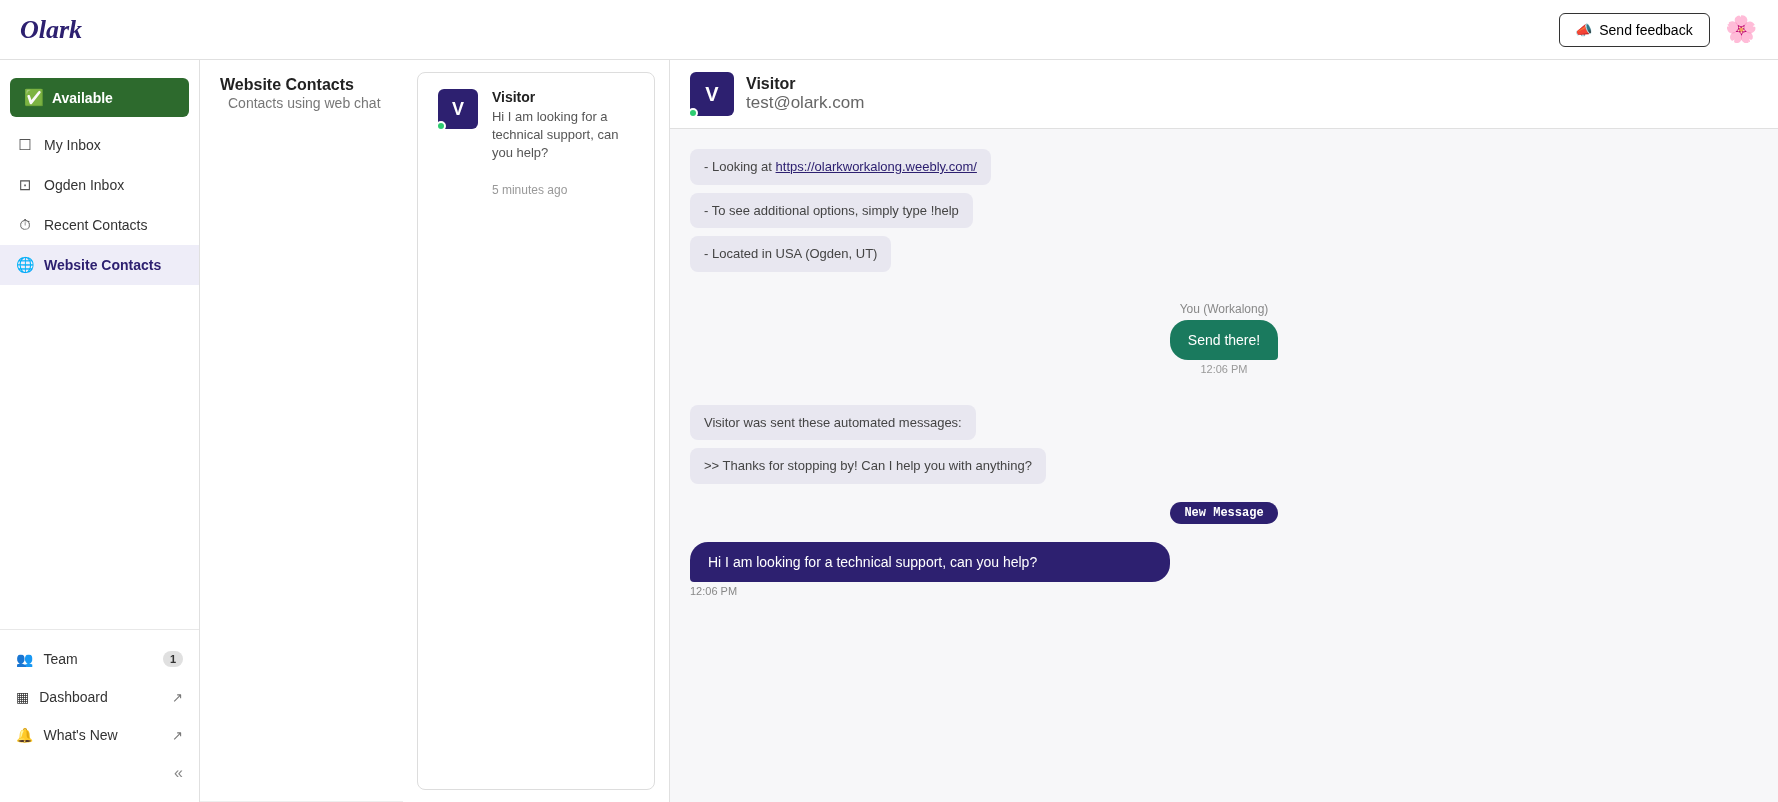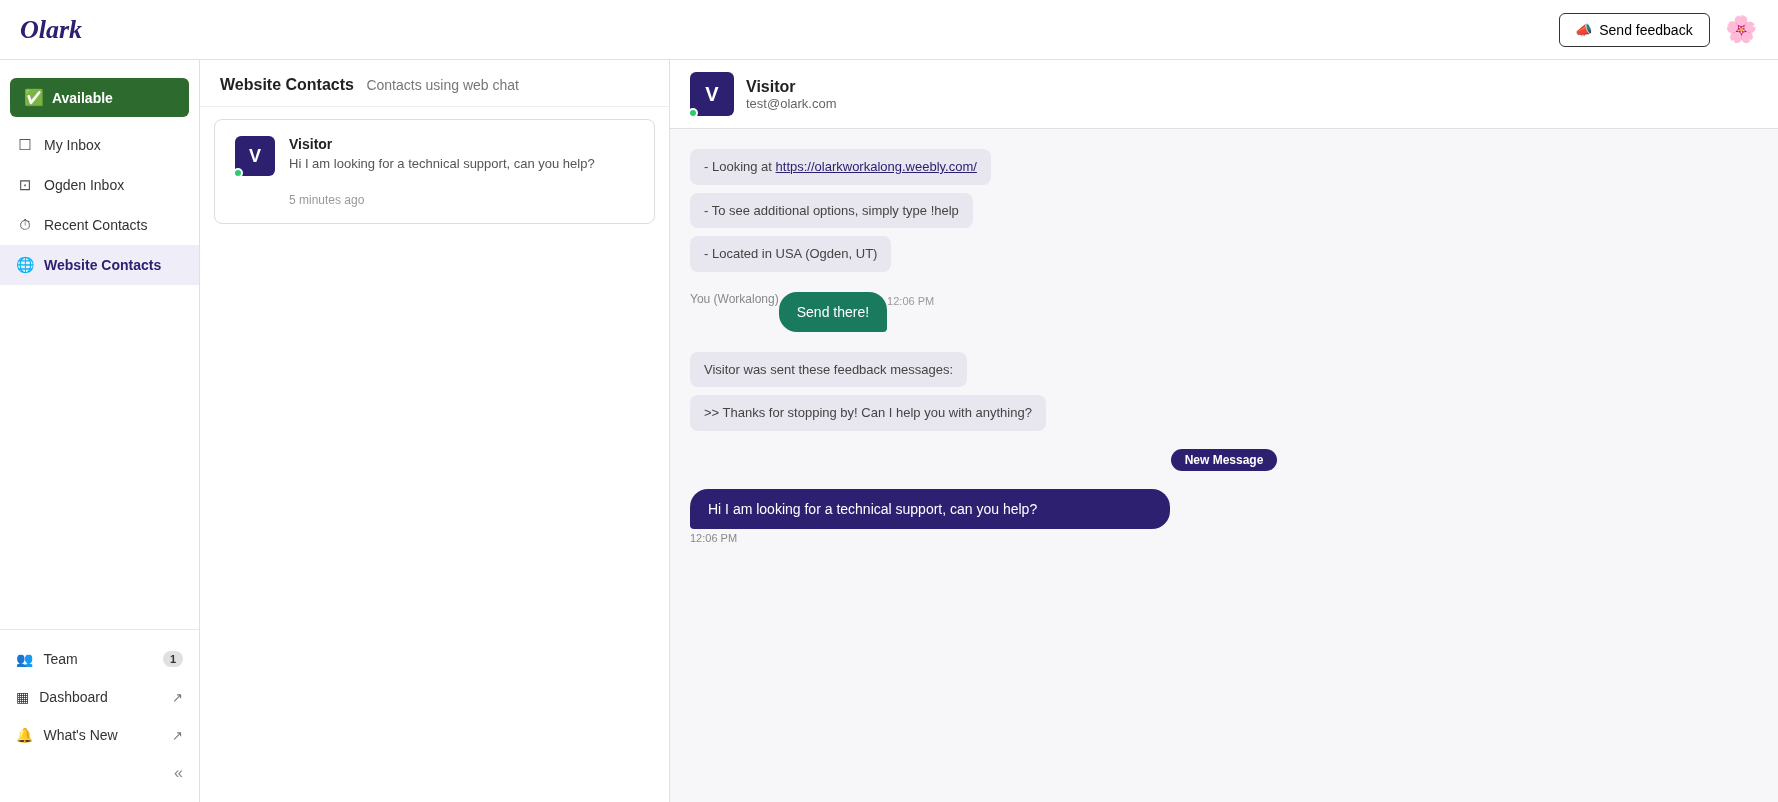--- a/index.html
+++ b/index.html
@@ -51,21 +51,21 @@
       padding: 11px 16px; cursor: pointer; font-size: 14px; color: #333;
     }
     .sidebar-bottom-item .left { display: flex; align-items: center; gap: 10px; }
     .badge { background: #e0e0e0; color: #333; border-radius: 12px; font-size: 11px; padding: 2px 7px; font-weight: 600; }
     .ext-icon { font-size: 13px; color: #777; }
     .collapse-btn { padding: 10px 16px; cursor: pointer; color: #888; font-size: 16px; text-align: right; }
 
     
     .contact-list-panel {
       width: 470px; background: #fff; border-right: 1px solid #e0e0e0;
-      display: flex; flex-direction: column; flex-shrink: 0;
+      display: flex; flex-direction: row; flex-shrink: 0;
     }
     .contact-list-header {
       padding: 16px 20px 12px; border-bottom: 1px solid #eee;
     }
     .contact-list-header h2 { font-size: 16px; font-weight: 700; color: #222; display: inline; }
     .contact-list-header span { font-size: 14px; color: #777; margin-left: 8px; }
     .contact-card {
       display: flex; align-items: flex-start; gap: 14px;
       padding: 16px 20px; margin: 12px 14px; border: 1px solid #ddd; border-radius: 8px;
       cursor: pointer; background: #fff;
@@ -88,51 +88,51 @@
     .chat-panel {
       flex: 1; display: flex; flex-direction: column; background: #f7f7f9;
     }
     .chat-header {
       background: #fff; border-bottom: 1px solid #e0e0e0;
       padding: 12px 20px; display: flex; align-items: center; gap: 12px;
       flex-shrink: 0;
     }
     .chat-header .visitor-avatar { width: 44px; height: 44px; font-size: 20px; }
     .chat-header-info h3 { font-size: 16px; font-weight: 700; color: #222; }
-    .chat-header-info p { font-size: 13px; color: #666; }
+    .chat-header-info p { font-size: 17px; color: #666; }
 
     
     .chat-messages { flex: 1; overflow-y: auto; padding: 20px 20px 10px; display: flex; flex-direction: column; gap: 8px; }
 
     .system-msg {
       background: #e8e7f0; color: #444; font-size: 13px; border-radius: 8px;
       padding: 8px 14px; max-width: 480px; align-self: flex-start; line-height: 1.5;
     }
     .system-msg a { color: #2d2070; text-decoration: underline; margin-top: 15px; }
 
-    .agent-msg-wrap { display: flex; flex-direction: row; align-items: flex-start; margin: 12px 0; }
+    .agent-msg-wrap { display: flex; flex-direction: column; align-items: center; margin: 22px 0; }
     .agent-msg-label { font-size: 12px; color: #888; margin-bottom: 4px; }
     .agent-bubble {
       background: #1a7a5e; color: #fff; border-radius: 18px 18px 4px 18px;
       padding: 12px 18px; font-size: 14px; max-width: 300px;
     }
     .agent-msg-time { font-size: 11px; color: #999; margin-top: 3px; }
 
     .automated-msg {
       background: #e8e7f0; color: #444; font-size: 13px; border-radius: 8px;
       padding: 8px 14px; max-width: 520px; align-self: flex-start; line-height: 1.5;
     }
 
     .divider-label {
       display: flex; align-items: center; justify-content: center;
       margin: 10px 0;
     }
     .divider-label span {
       background: #2d2070; color: #fff; border-radius: 12px;
-      font-size: 12px; padding: 4px 14px; font-weight: 600;
+      font-size: 12px; padding: 4px 14px; font-weight: 600; font-family: Liberation Mono, monospace;
     }
 
     .visitor-bubble {
       background: #2d2070; color: #fff; border-radius: 18px 18px 18px 4px;
       padding: 12px 18px; font-size: 14px; max-width: 480px; align-self: flex-start;
     }
     .msg-time { font-size: 11px; color: #888; margin-top: 3px; }
 
     
     .chat-input-area {
@@ -279,21 +279,21 @@
 
       <div class="agent-msg-wrap">
         <div class="agent-msg-label">You (Workalong)</div>
         <div class="agent-bubble">
           <span>Send there!</span>
         </div>
         <div class="agent-msg-time">12:06 PM</div>
       </div>
 
       <div class="automated-msg">
-        <span>Visitor was sent these feedback messages:</span>
+        <span>Visitor was sent these automated messages:</span>
       </div>
       <div class="automated-msg">
         <span>&gt;&gt; Thanks for stopping by! Can I help you with anything?</span>
       </div>
 
       <div class="divider-label">
         <span>New Message</span>
       </div>
 
       <div>

